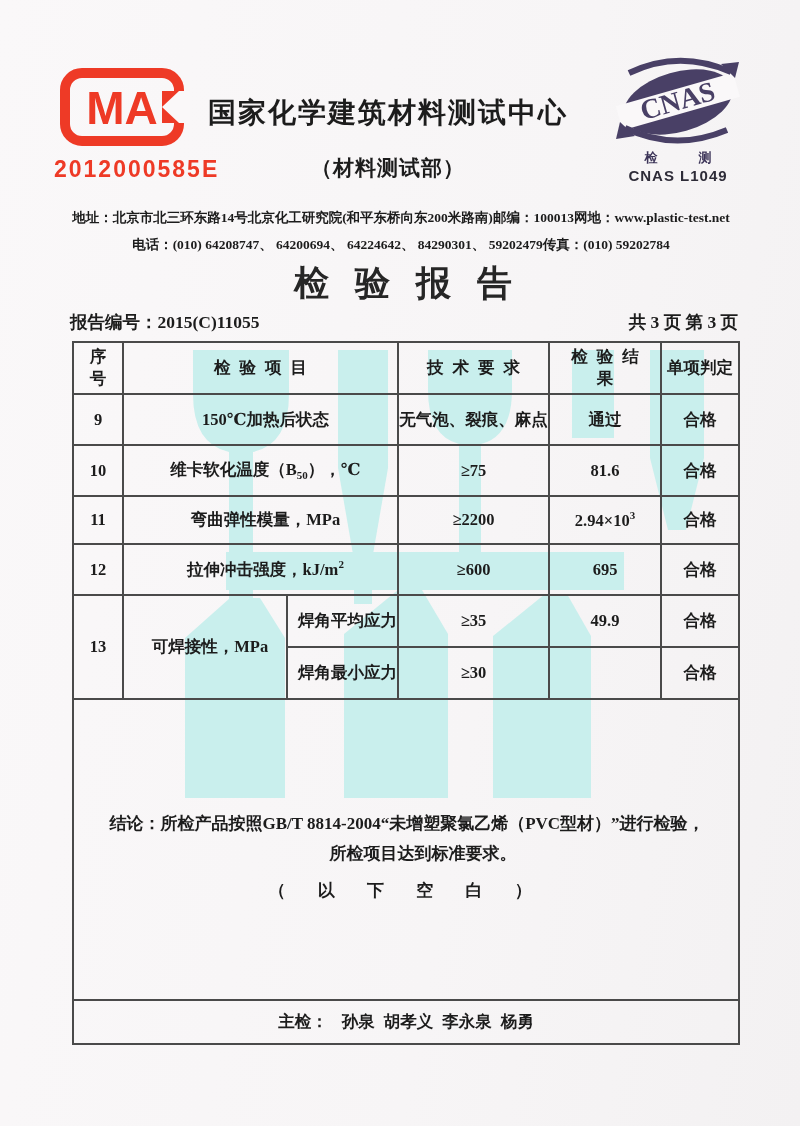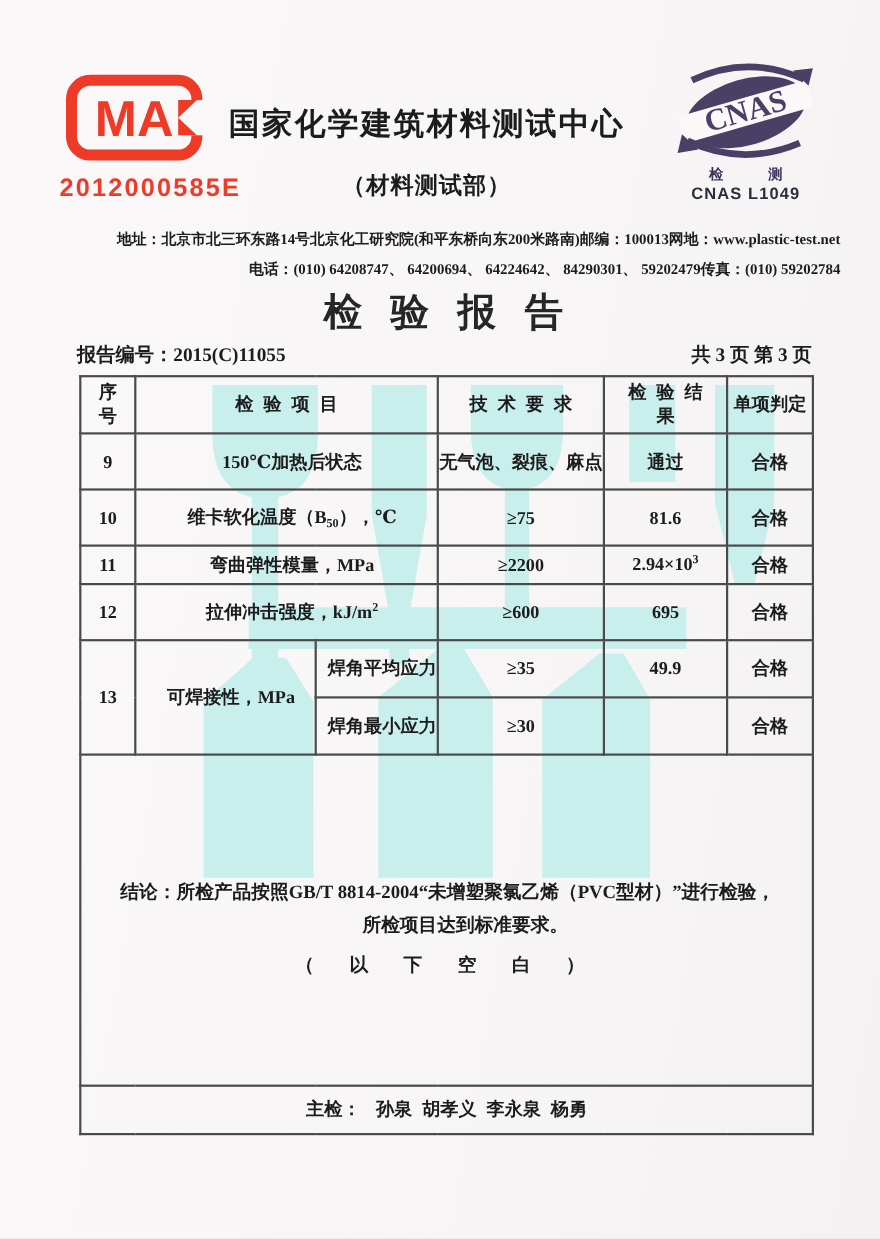--- a/index.html
+++ b/index.html
@@ -17,21 +17,21 @@
   .cma-cert { margin-top:4px; color:#ee3a26; font-weight:bold; font-size:23px; letter-spacing:2px; font-family:"Liberation Sans","DejaVu Sans",sans-serif; }
   .org-block { position:absolute; left:178px; top:94px; width:420px; text-align:center; }
   .org-name { font-size:28px; font-weight:bold; letter-spacing:2px; white-space:nowrap; }
   .org-dept { margin-top:22px; font-size:21px; font-weight:bold; letter-spacing:1px; }
   .cnas-block { position:absolute; left:597px; top:56px; width:162px; text-align:center; }
   .cnas-sub { margin-top:1px; font-size:13px; font-weight:bold; color:#3c3458; letter-spacing:14px; padding-left:14px; }
   .cnas-cert { font-size:15px; font-weight:bold; color:#2e2c38; letter-spacing:1px; font-family:"Liberation Sans","DejaVu Sans",sans-serif; }
 
   
   .contact { position:absolute; left:38px; top:204px; width:726px; font-size:13.5px; font-weight:bold; }
-  .contact-line { display:flex; justify-content:flex-end; line-height:27px; white-space:nowrap; }
+  .contact-line { display:flex; justify-content:center; line-height:27px; white-space:nowrap; }
 
   
   .doc-title { position:absolute; left:0; top:260px; width:100%; text-align:center;
     font-size:35px; font-weight:bold; letter-spacing:26px; padding-left:32px; color:#262626; }
   .report-line { position:absolute; left:70px; top:310px; width:668px; display:flex;
     justify-content:space-between; font-size:17.5px; font-weight:bold; }
 
   
   table.report { position:absolute; left:72px; top:341px; width:666px;
     border-collapse:collapse; table-layout:fixed; }
@@ -145,21 +145,21 @@
       <td>通过</td>
       <td>合格</td>
     </tr>
     <tr style="height:51px">
       <td>10</td>
       <td class="item" colspan="2"><span>维卡软化温度（B</span><sub>50</sub><span>），℃</span></td>
       <td>≥75</td>
       <td>81.6</td>
       <td>合格</td>
     </tr>
-    <tr style="height:35px">
+    <tr style="height:48px">
       <td>11</td>
       <td class="item" colspan="2">弯曲弹性模量，MPa</td>
       <td>≥2200</td>
       <td><span>2.94×10</span><sup>3</sup></td>
       <td>合格</td>
     </tr>
     <tr style="height:51px">
       <td>12</td>
       <td class="item" colspan="2"><span>拉伸冲击强度，kJ/m</span><sup>2</sup></td>
       <td>≥600</td>

